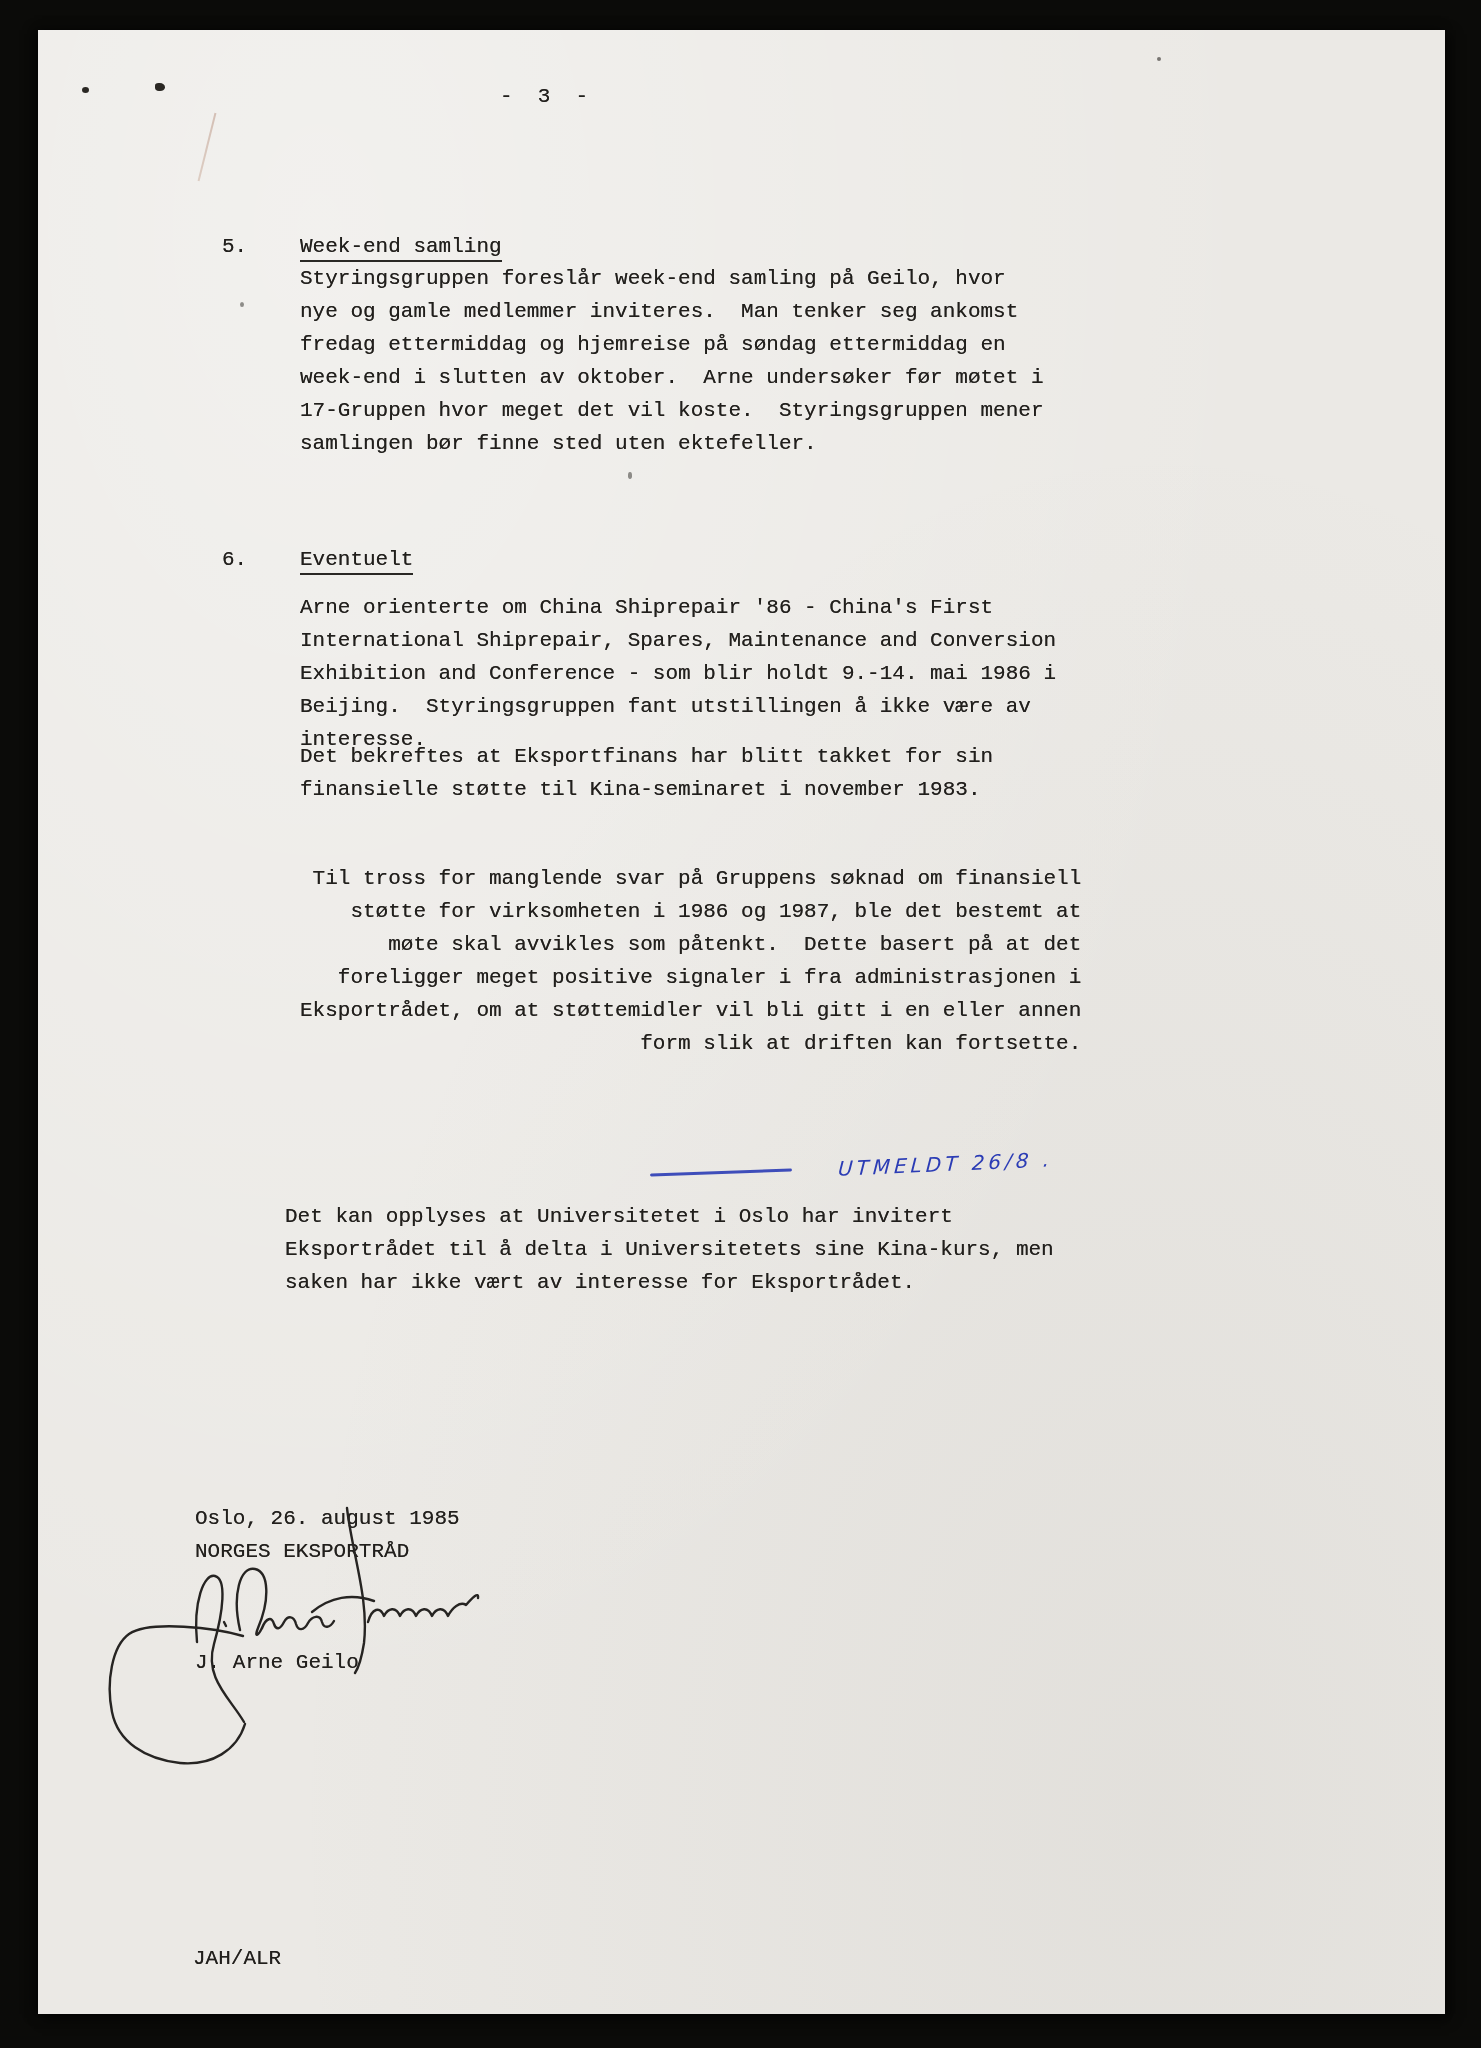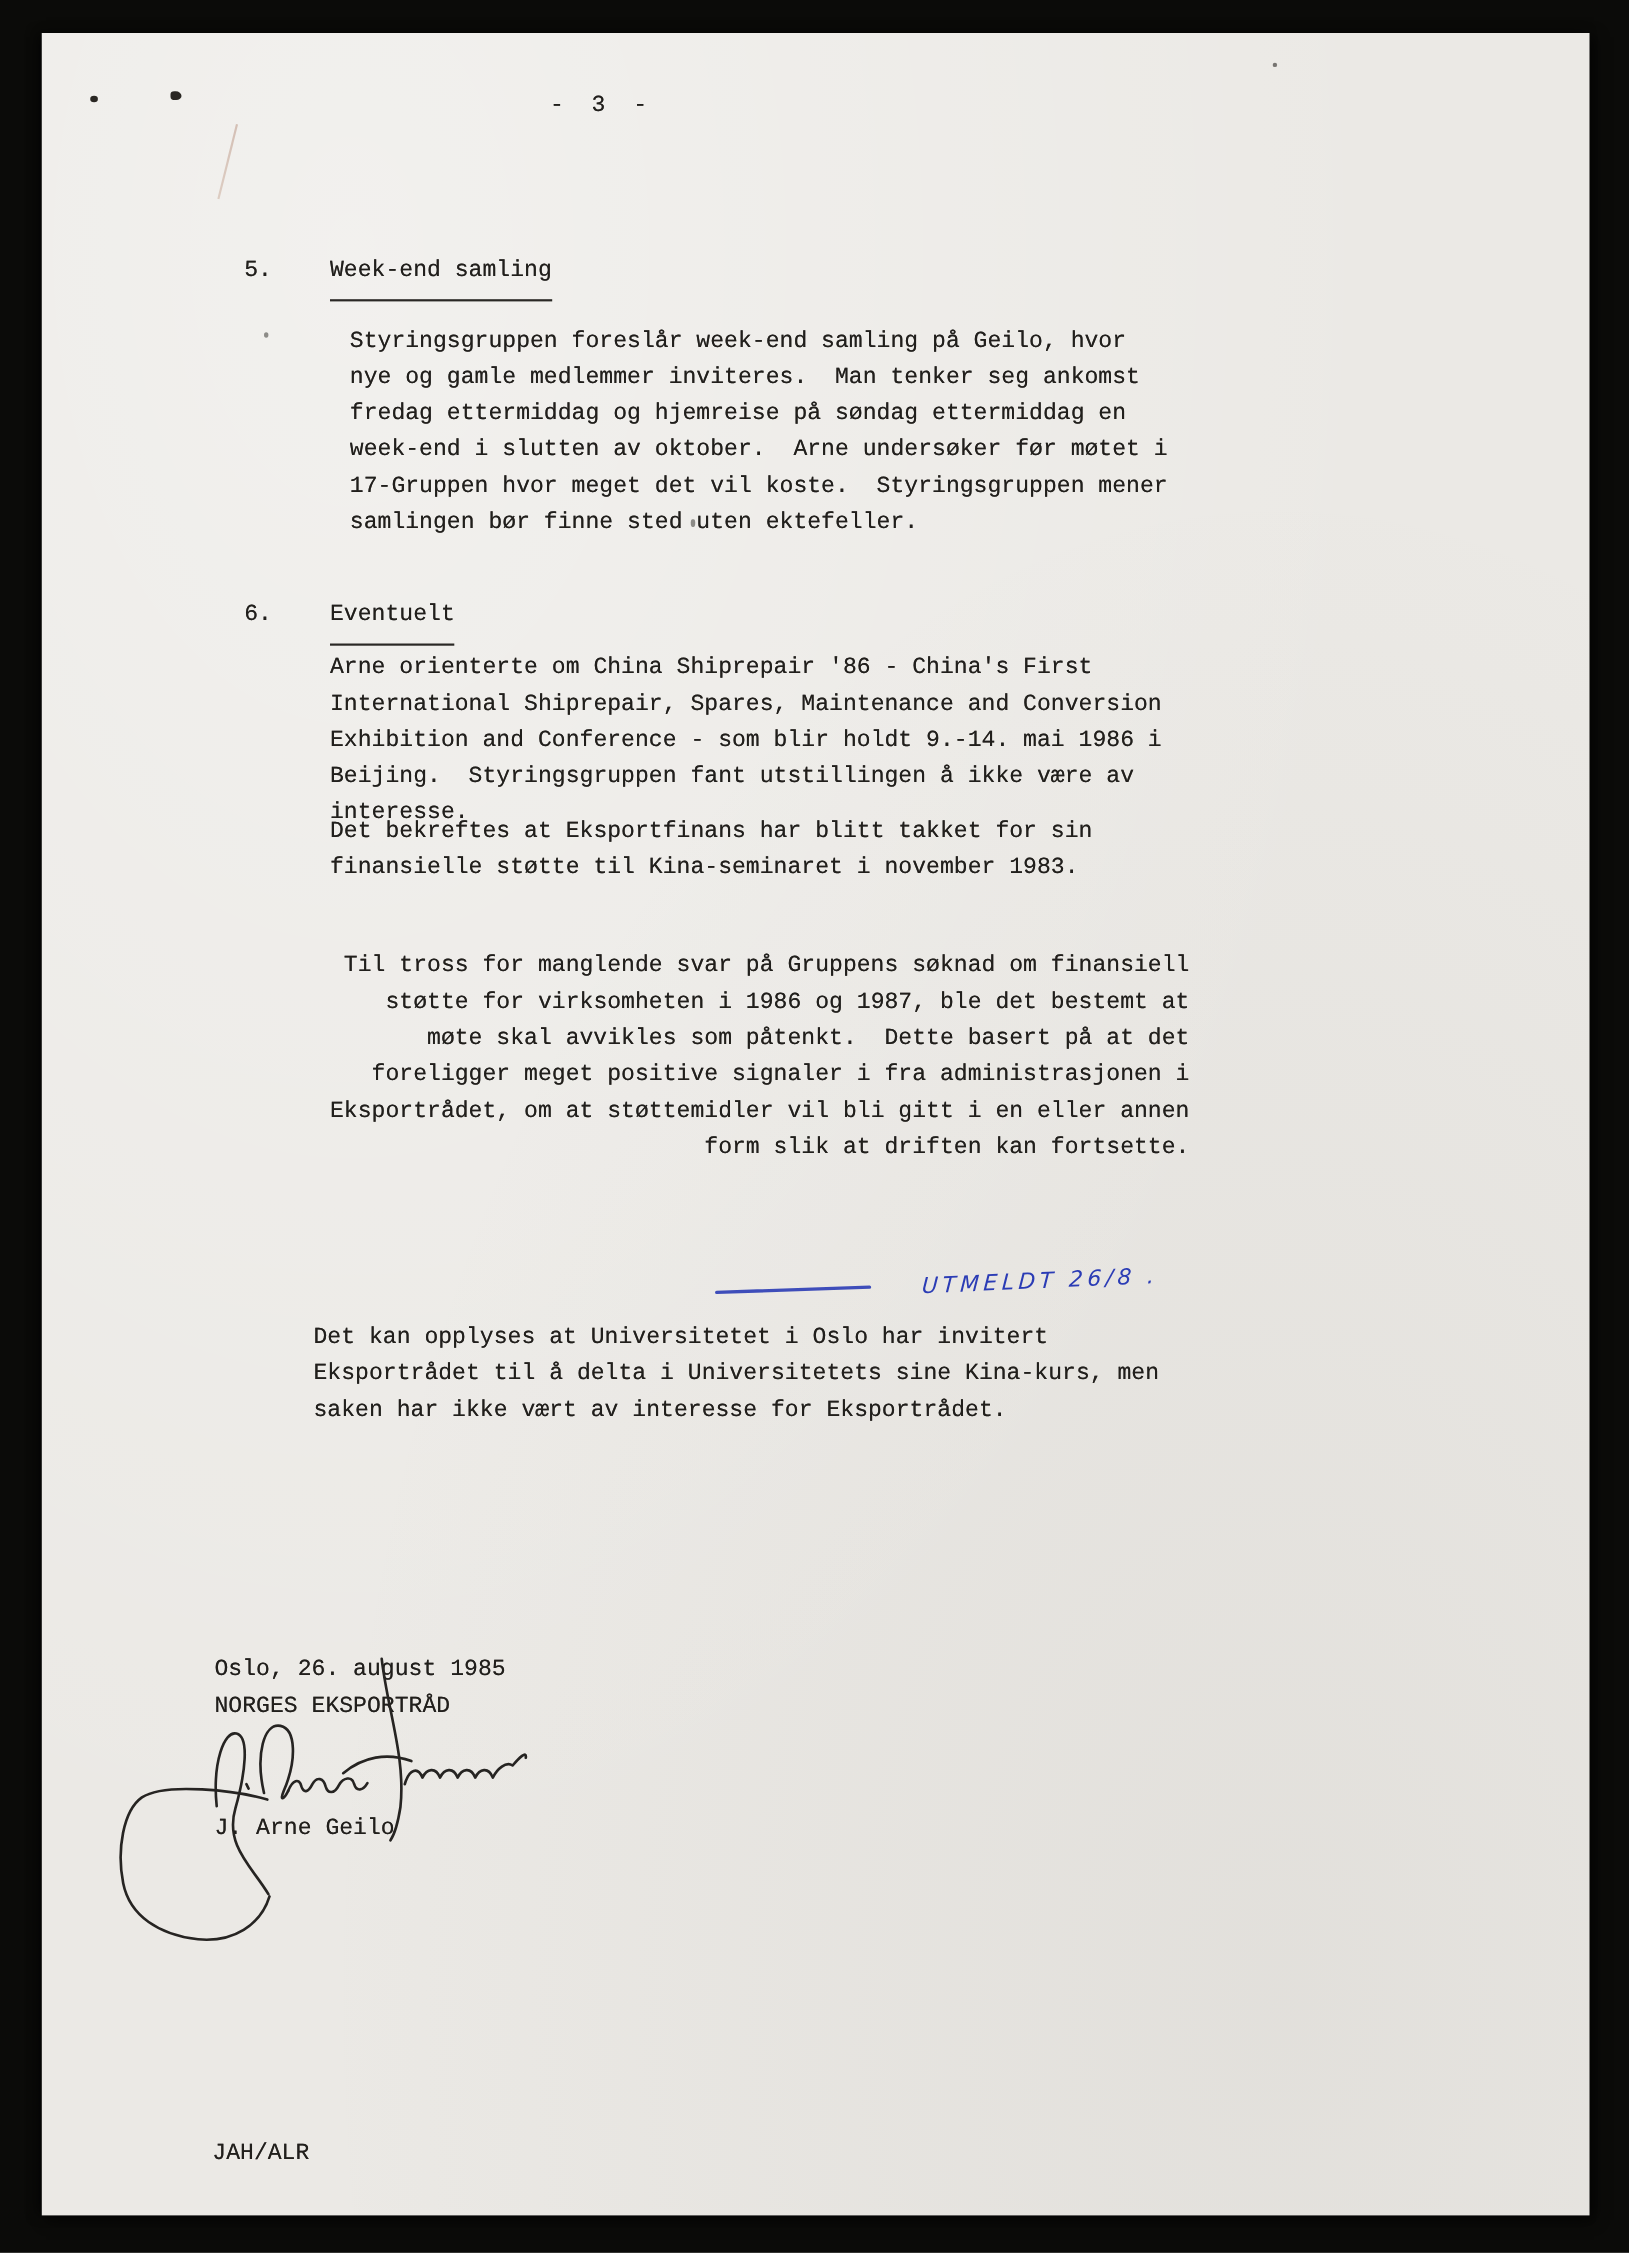--- a/index.html
+++ b/index.html
@@ -18,21 +18,21 @@
       #ebe9e5;
     box-shadow: -4px 0 10px rgba(0,0,0,0.55), 4px 4px 12px rgba(0,0,0,0.6);
   }
   .tw{
     position:absolute;
     white-space:pre;
     font:21px/33px "Liberation Mono","DejaVu Sans Mono",monospace;
     color:#211f1c;
     text-shadow:0 0 0.6px rgba(33,31,28,0.75);
   }
-  .sec-title{ border-bottom:2px solid #2a2825; padding-bottom:14px; }
+  .sec-title{ border-bottom:2px solid #2a2825; padding-bottom:2px; }
   .speck{ position:absolute; background:#2a2723; border-radius:50%; }
   .scratch{
     position:absolute; width:2px; height:70px;
     background:linear-gradient(#b08470, #c4a28e);
     opacity:0.45; transform:rotate(14deg);
   }
   .blue-underline{
     position:absolute; width:142px; height:3px;
     background:#2b3cb5; border-radius:2px;
     transform:rotate(-2deg); opacity:0.9;
@@ -63,21 +63,21 @@
   <div class="speck" style="left:1119px;top:27px;width:4px;height:4px;opacity:0.6;"></div>
   <div class="speck" style="left:590px;top:442px;width:4px;height:7px;opacity:0.5;border-radius:40%;"></div>
   <div class="speck" style="left:202px;top:272px;width:4px;height:5px;opacity:0.5;"></div>
   <div class="scratch" style="left:168px;top:82px;"></div>
 
   <div class="tw" style="left:462px;top:50px;">-  3  -</div>
 
   <div class="tw" style="left:184px;top:200px;">5.</div>
   <div class="tw" style="left:262px;top:200px;"><span class="sec-title">Week-end samling</span></div>
 
-  <div class="tw" style="left:262px;top:264px;margin-left:18px;">Styringsgruppen foreslår week-end samling på Geilo, hvor
+  <div class="tw" style="left:262px;top:232px;">Styringsgruppen foreslår week-end samling på Geilo, hvor
 nye og gamle medlemmer inviteres.  Man tenker seg ankomst
 fredag ettermiddag og hjemreise på søndag ettermiddag en
 week-end i slutten av oktober.  Arne undersøker før møtet i
 17-Gruppen hvor meget det vil koste.  Styringsgruppen mener
 samlingen bør finne sted uten ektefeller.</div>
 
   <div class="tw" style="left:184px;top:513px;">6.</div>
   <div class="tw" style="left:262px;top:513px;"><span class="sec-title">Eventuelt</span></div>
 
   <div class="tw" style="left:262px;top:561px;">Arne orienterte om China Shiprepair '86 - China's First

